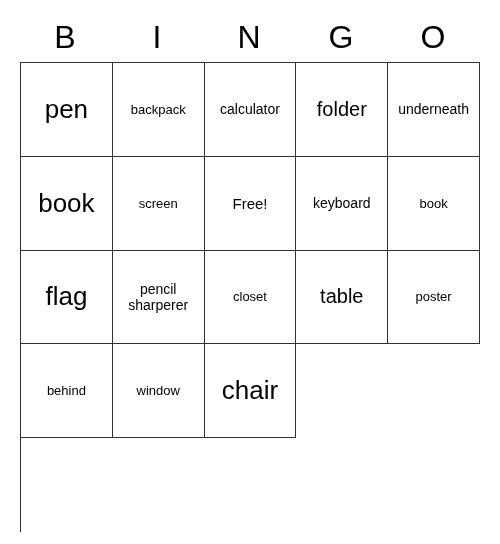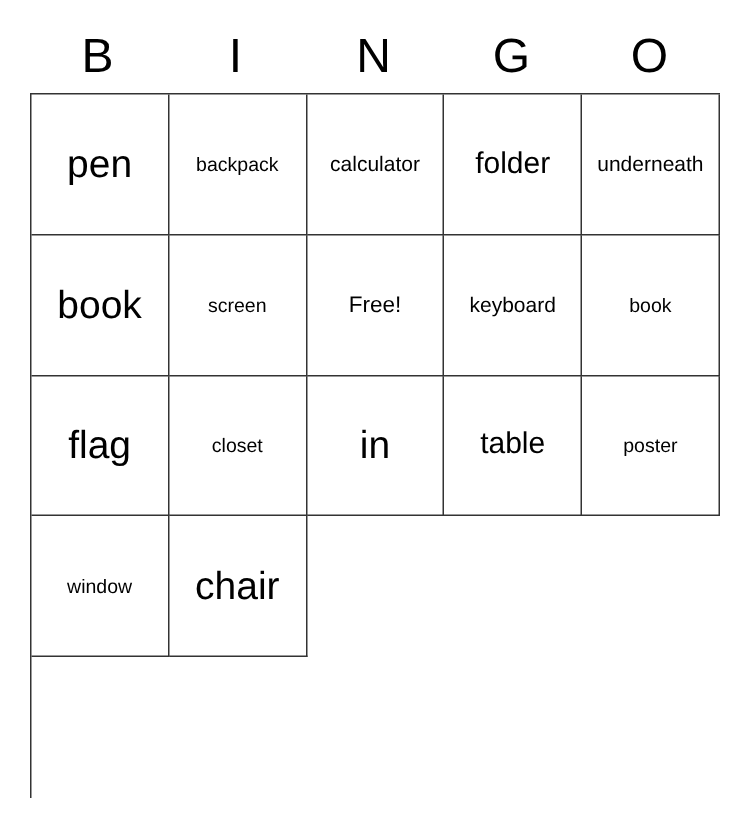--- a/index.html
+++ b/index.html
@@ -96,20 +96,21 @@
       <div class="bingo-cell small-text">backpack</div>
       <div class="bingo-cell xsmall-text">calculator</div>
       <div class="bingo-cell medium-text">folder</div>
       <div class="bingo-cell xsmall-text">underneath</div>
       <div class="bingo-cell large-text">book</div>
       <div class="bingo-cell small-text">screen</div>
       <div class="bingo-cell free">Free!</div>
       <div class="bingo-cell xsmall-text">keyboard</div>
       <div class="bingo-cell small-text">book</div>
       <div class="bingo-cell large-text">flag</div>
+      <div class="bingo-cell xsmall-text">pencil sharperer</div>
       <div class="bingo-cell small-text">closet</div>
-      <div class="bingo-cell large-text">in</div>
       <div class="bingo-cell medium-text">table</div>
       <div class="bingo-cell small-text">poster</div>
+      <div class="bingo-cell small-text">behind</div>
       <div class="bingo-cell small-text">window</div>
       <div class="bingo-cell large-text">chair</div>
     </div>
 </div>
 
 </body></html>

